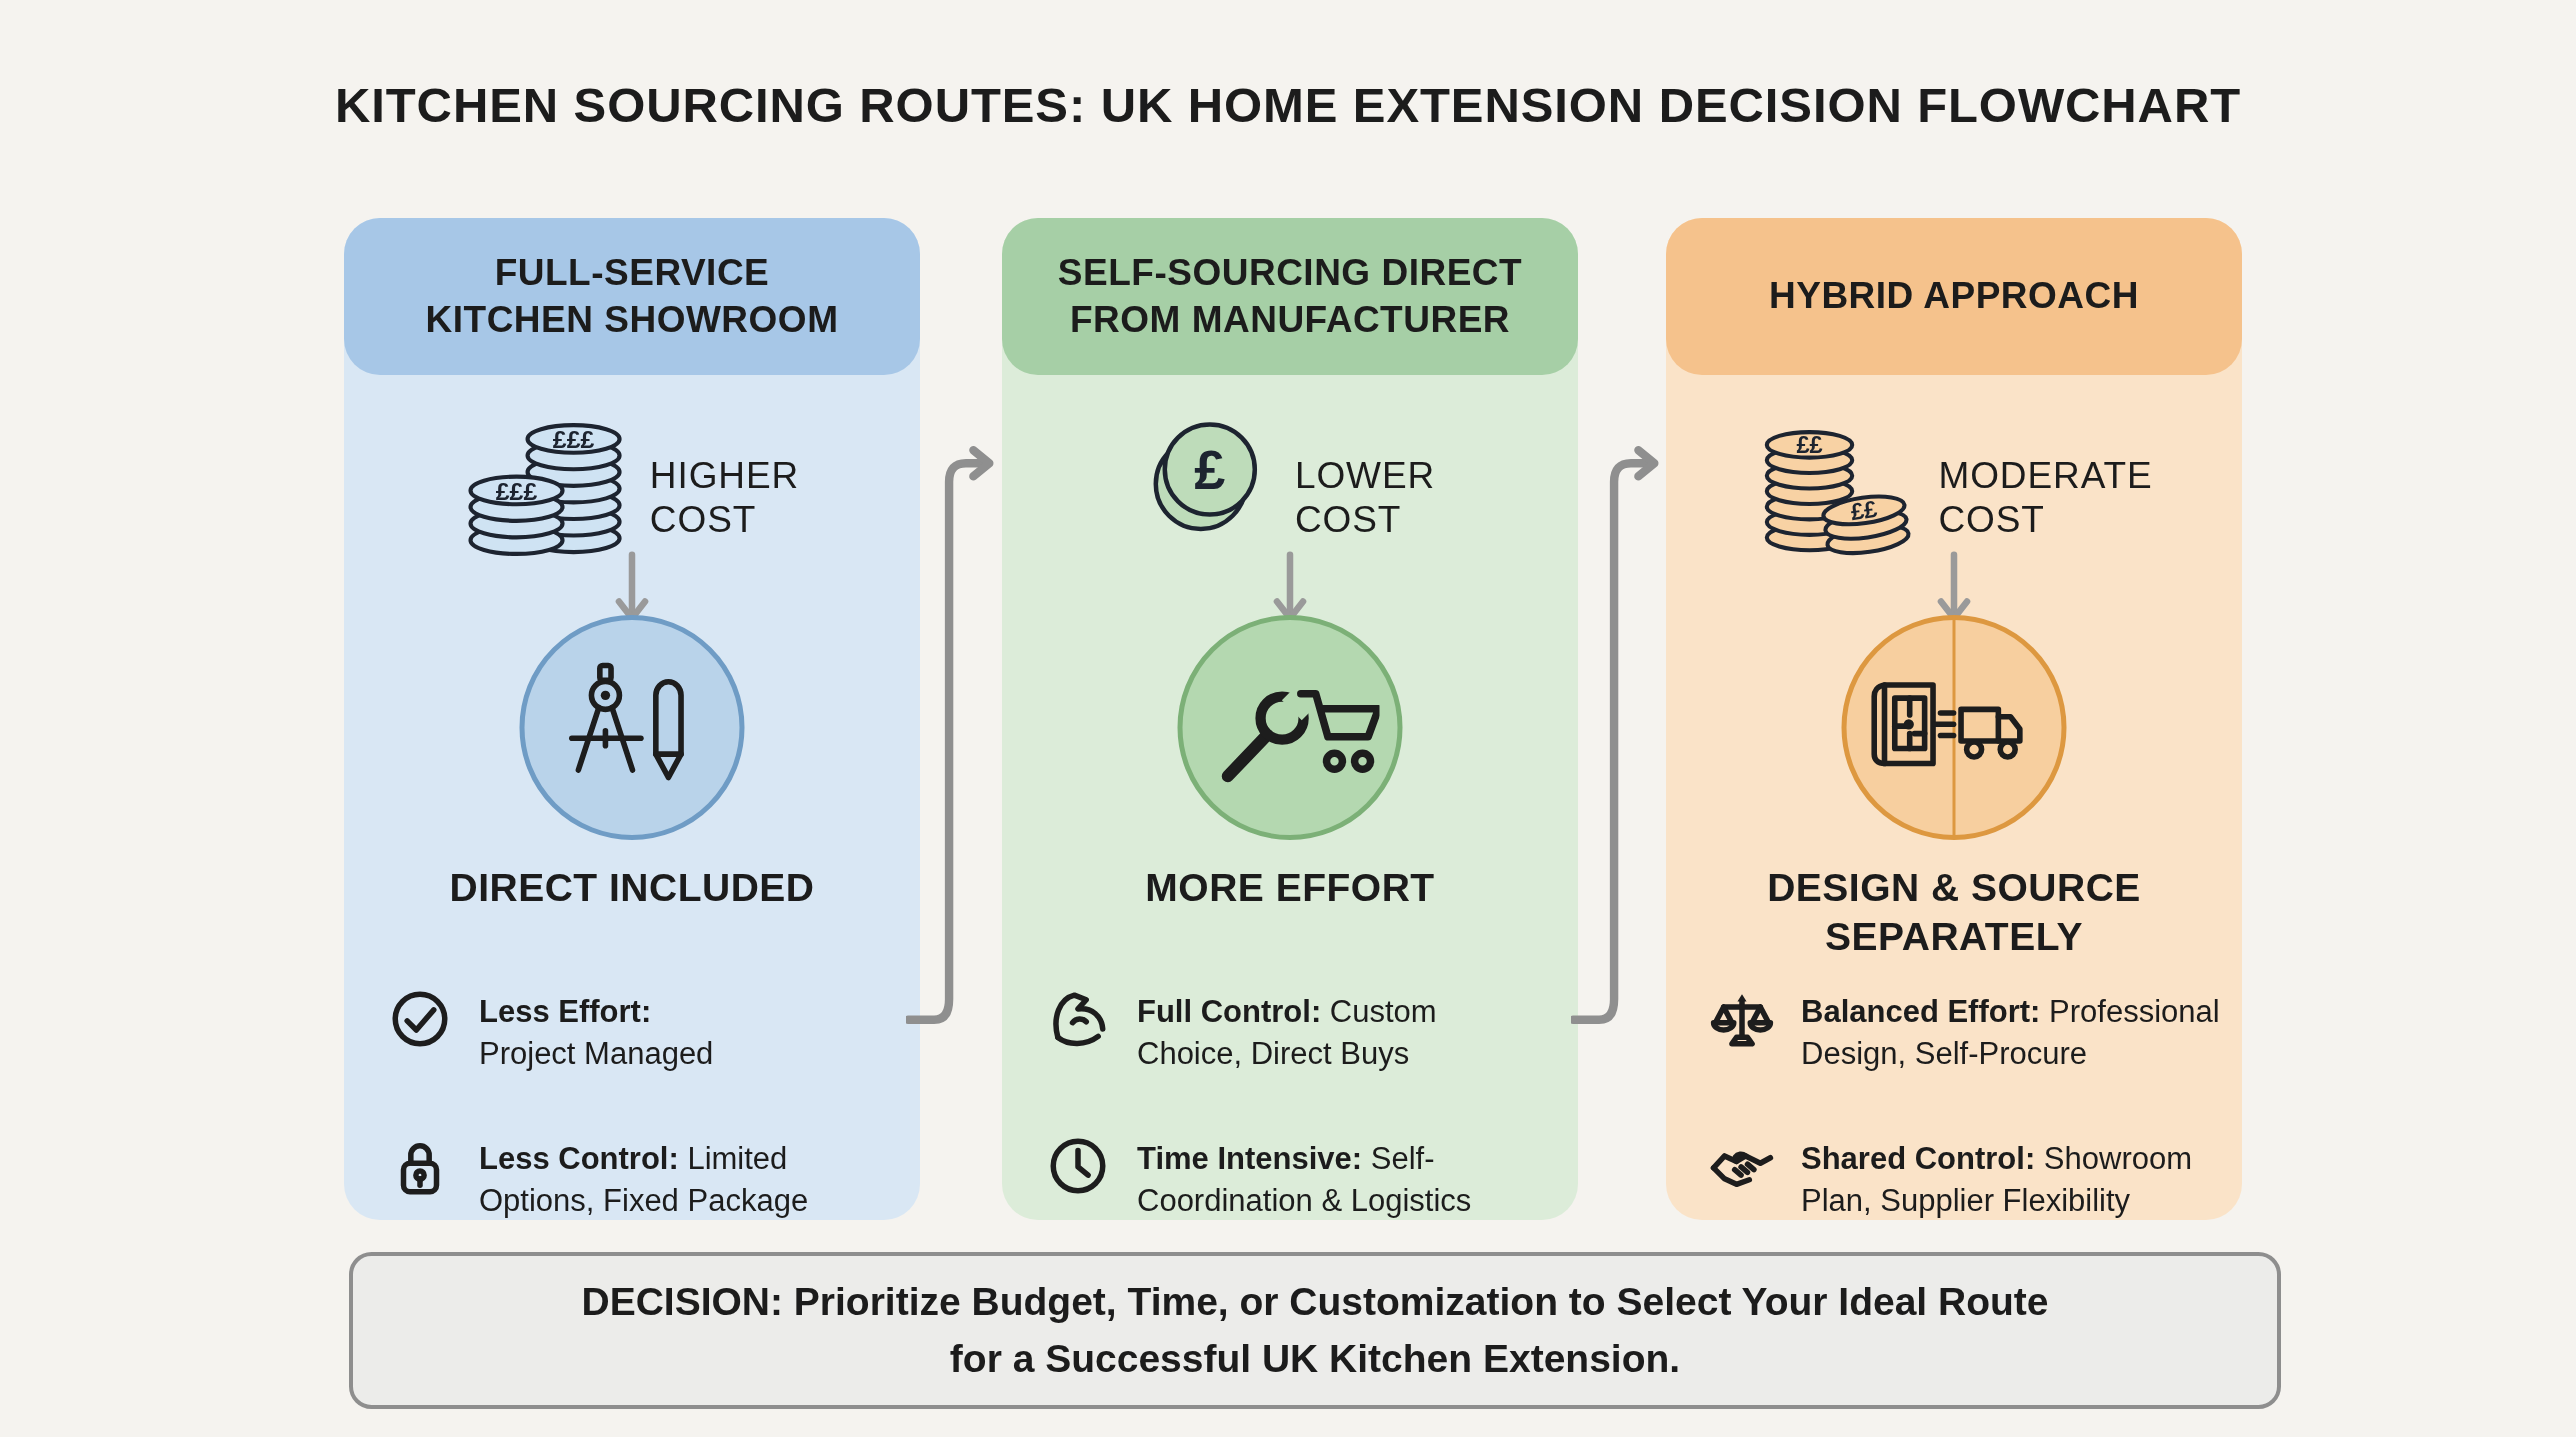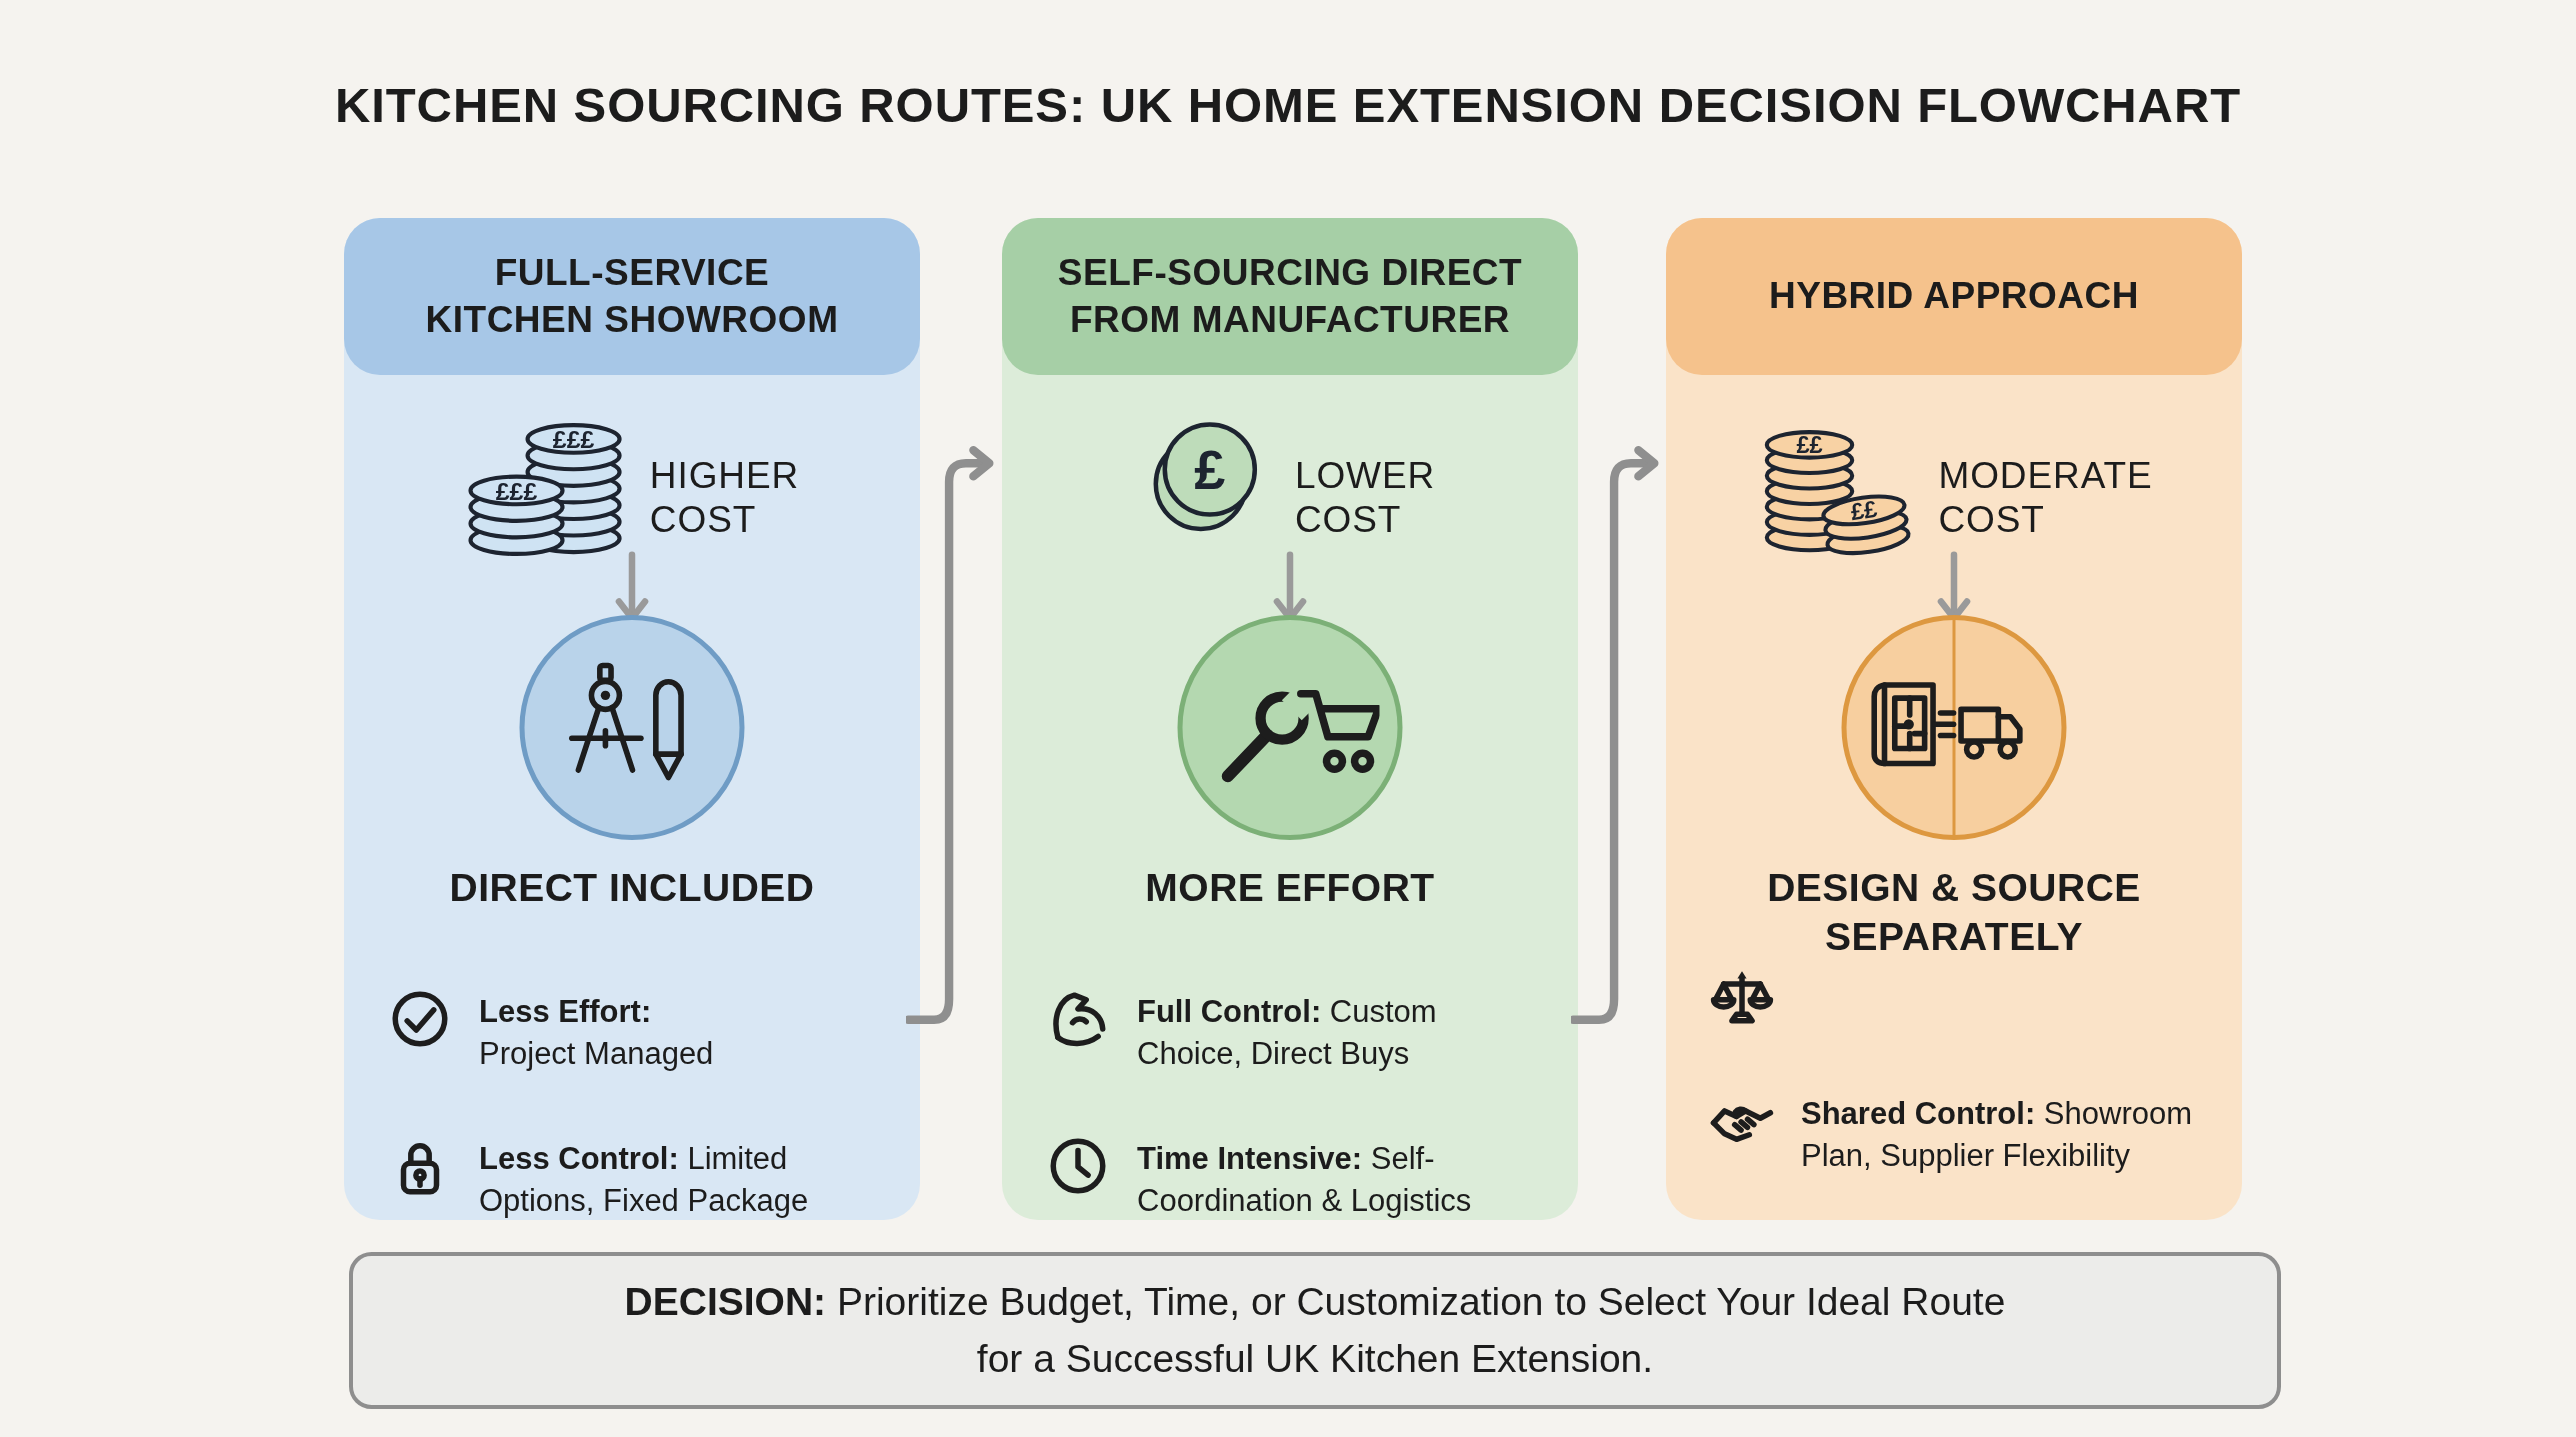--- a/index.html
+++ b/index.html
@@ -52,21 +52,21 @@
   .bullet{display:flex;align-items:center;gap:26px;margin-bottom:36px;}
   .bullet svg{flex:0 0 auto;}
   .bullet p{white-space:pre-line;font-size:31px;line-height:1.34;color:var(--text);margin-top:28px;}
   .bullet p b{font-weight:bold;}
 
   .connector{position:absolute;}
 
   .decision-box{
     position:absolute;left:349px;top:1252px;width:1932px;height:157px;
     background:var(--decision-bg);border:4.7px solid var(--decision-border);border-radius:22.5px;
-    display:flex;align-items:center;justify-content:center;
+    display:flex;align-items:center;justify-content:center;font-weight:bold;
   }
   .decision-box p{white-space:pre-line;text-align:center;font-size:39px;line-height:1.45;color:var(--text);}
 
   svg{display:block;}
   .ln{stroke:#1d1d1d;stroke-width:6;fill:none;stroke-linecap:round;stroke-linejoin:round;}
   .coin-txt{font-family:"Liberation Sans","DejaVu Sans",sans-serif;font-weight:bold;fill:#1d2430;}
 </style>
 </head>
 <body>
 
@@ -292,20 +292,22 @@
             <path d="M36 16 V56"></path>
               <path d="M16 23 H56"></path>
             <path d="M16 23 L7 40 M16 23 L25 40"></path>
               <path d="M5 40 a11 8 0 0 0 22 0 Z"></path>
             <path d="M56 23 L47 40 M56 23 L65 40"></path>
               <path d="M45 40 a11 8 0 0 0 22 0 Z"></path>
             <path d="M30 56 H42 L47 63 H25 Z"></path>
           </g>
           <path d="M36 9 L41 17 H31 Z" fill="#1d1d1d"></path>
         </svg>
+        <p><b>Balanced Effort:</b><span> Professional
+Design, Self-Procure</span></p>
       </div>
       <div class="bullet">
         <svg width="66" height="66" viewBox="0 0 72 72">
           <g class="ln" stroke-width="5">
             <path d="M5 38 L17 25 L30 31"></path>
             <path d="M30 31 L40 25 L56 33 L67 27"></path>
             <path d="M5 38 L17 50 L30 56 L44 51"></path>
             <path d="M28 40 l7 6 M35 37 l7 6 M42 34 l7 6"></path>
             <path d="M40 25 c-4 -3 -9 -2 -11 1"></path>
           </g>

